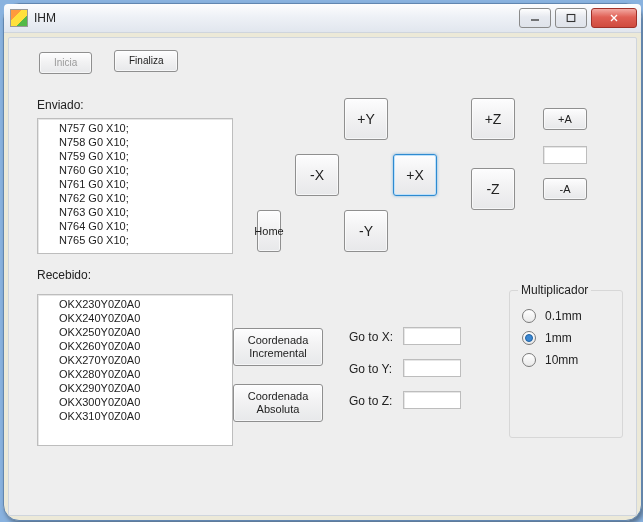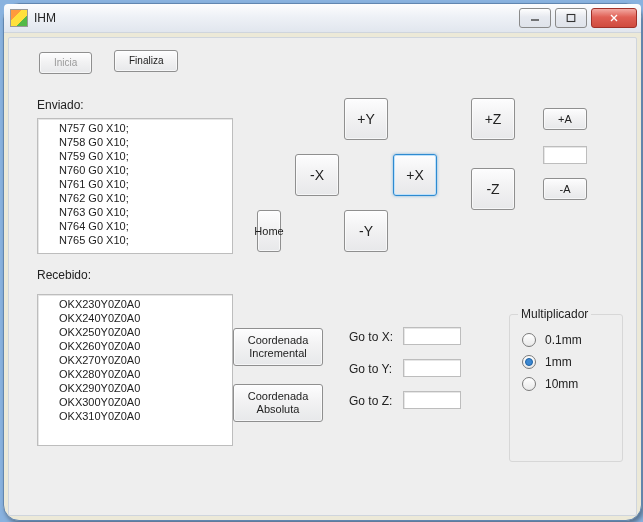--- a/index.html
+++ b/index.html
@@ -112,21 +112,21 @@
       <button class="btn-big abs" style="left:224px;top:290px">Coordenada Incremental</button>
       <button class="btn-big abs" style="left:224px;top:346px">Coordenada Absoluta</button>
 
       <div class="label abs" style="left:340px;top:292px">Go to X:</div>
       <input class="textbox abs" style="left: 394px; top: 289px; width: 58px;" value="">
       <div class="label abs" style="left:340px;top:324px">Go to Y:</div>
       <input class="textbox abs" style="left: 394px; top: 321px; width: 58px;" value="">
       <div class="label abs" style="left:340px;top:356px">Go to Z:</div>
       <input class="textbox abs" style="left: 394px; top: 353px; width: 58px;" value="">
 
-      <div class="group abs" style="left:500px;top:276px;width:88px;height:128px">
+      <div class="group abs" style="left:500px;top:252px;width:88px;height:128px">
         <div class="legend">Multiplicador</div>
         <div id="mult-options">
             <div class="radio">
               <span class="dot"></span>
               <span>0.1mm</span>
             </div>
             <div class="radio checked">
               <span class="dot"></span>
               <span>1mm</span>
             </div>

